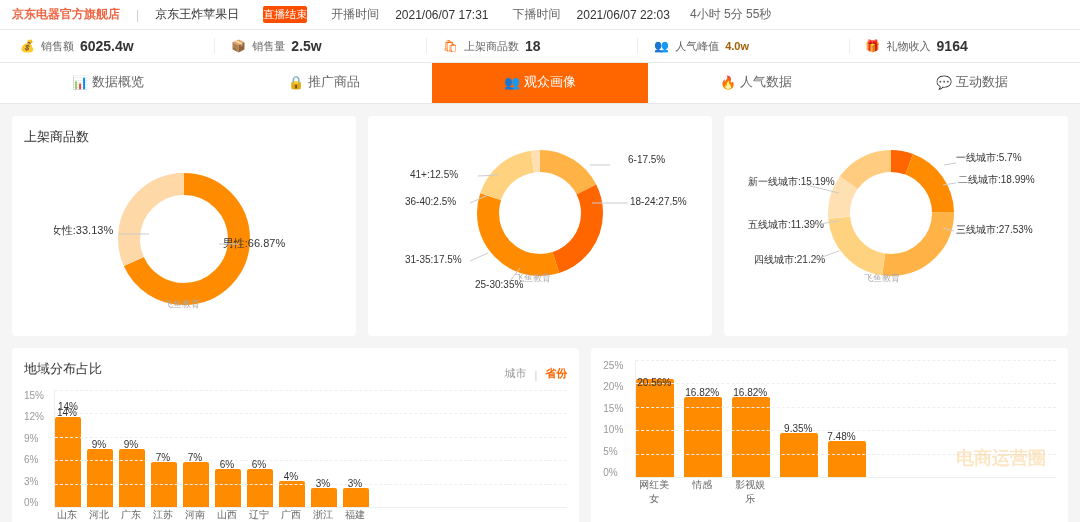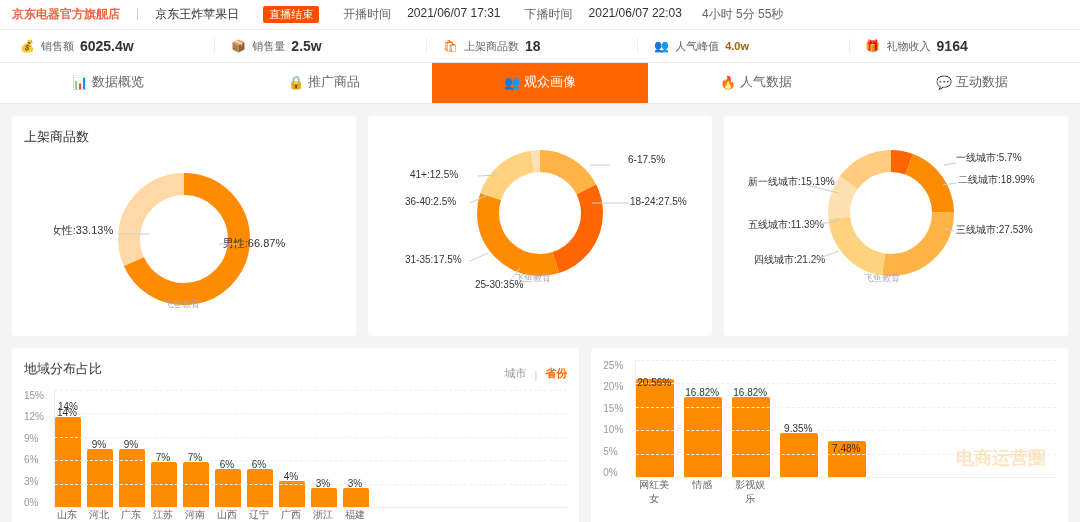--- a/index.html
+++ b/index.html
@@ -1,23 +1,23 @@
 <!DOCTYPE html>
 <html><head>
   <meta charset="utf-8">
   <style>
     * { box-sizing: border-box; margin: 0; padding: 0; }
     body { font-family: 'Microsoft YaHei', Arial, sans-serif; background: #f5f5f5; font-size: 12px; color: #333; }
 
     
-    .top-bar { background: #fff; border-bottom: 1px solid #e8e8e8; padding: 6px 12px; display: flex; align-items: flex-start; gap: 16px; height: 30px; }
+    .top-bar { background: #fff; border-bottom: 1px solid #e8e8e8; padding: 6px 12px; display: flex; align-items: center; gap: 16px; height: 30px; }
     .top-bar-brand { color: #e64;  font-size: 12px; font-weight: bold; }
     .top-bar-sep { color: #ccc; }
     .top-bar-title { font-size: 12px; color: #333; }
-    .top-bar-live { background: #ff4d00; color: #fff; font-size: 11px; padding: 1px 6px; border-radius: 2px; margin-left: 8px; }
+    .top-bar-live { background: #ff4d00; color: #fff; font-size: 11px; padding: 1px 0; border-radius: 2px; margin-left: 8px; }
 
     
     .stats-row { background: #fff; border-bottom: 1px solid #e8e8e8; display: flex; align-items: center; padding: 8px 20px; gap: 0; }
     .stat-item { flex: 1; display: flex; align-items: center; gap: 6px; border-right: 1px solid #eee; padding: 0 16px; }
     .stat-item:first-child { padding-left: 0; }
     .stat-item:last-child { border-right: none; }
 
     
     .tab-nav { background: #fff; display: flex; border-bottom: 1px solid #e8e8e8; }
     .tab-item { flex: 1; text-align: center; padding: 10px 0; font-size: 13px; color: #666; cursor: pointer; border-bottom: 2px solid transparent; display: flex; align-items: center; justify-content: center; gap: 4px; }
@@ -337,21 +337,21 @@
           <span style="width:38px;text-align:center;font-size:10px;color:#666;">影视娱乐</span>
           <span style="width:38px;text-align:center;font-size:10px;color:#666;"></span>
           <span style="width:38px;text-align:center;font-size:10px;color:#666;"></span>
         </div>
 
         <div style="position:absolute;left:32px;right:0;bottom:22px;top:0;display:flex;align-items:flex-end;gap:10px;pointer-events:none;">
           <span style="width:38px;text-align:center;font-size:10px;color:#333;position:relative;bottom:90px;">20.56%</span>
           <span style="width:38px;text-align:center;font-size:10px;color:#333;position:relative;bottom:80px;">16.82%</span>
           <span style="width:38px;text-align:center;font-size:10px;color:#333;position:relative;bottom:80px;">16.82%</span>
           <span style="width:38px;text-align:center;font-size:10px;color:#333;position:relative;bottom:44px;">9.35%</span>
-          <span style="width:38px;text-align:center;font-size:10px;color:#333;position:relative;bottom:24px;">7.48%</span>
+          <span style="width:38px;font-size:10px;color:#333;position:relative;bottom:36px;">7.48%</span>
         </div>
 
         <div style="position:absolute;bottom:30px;right:10px;font-size:18px;font-weight:bold;color:#f39c12;opacity:0.25;white-space:nowrap;">电商运营圈</div>
       </div>
     </div>
 
   </div>
 </div>
 
 </body></html>

